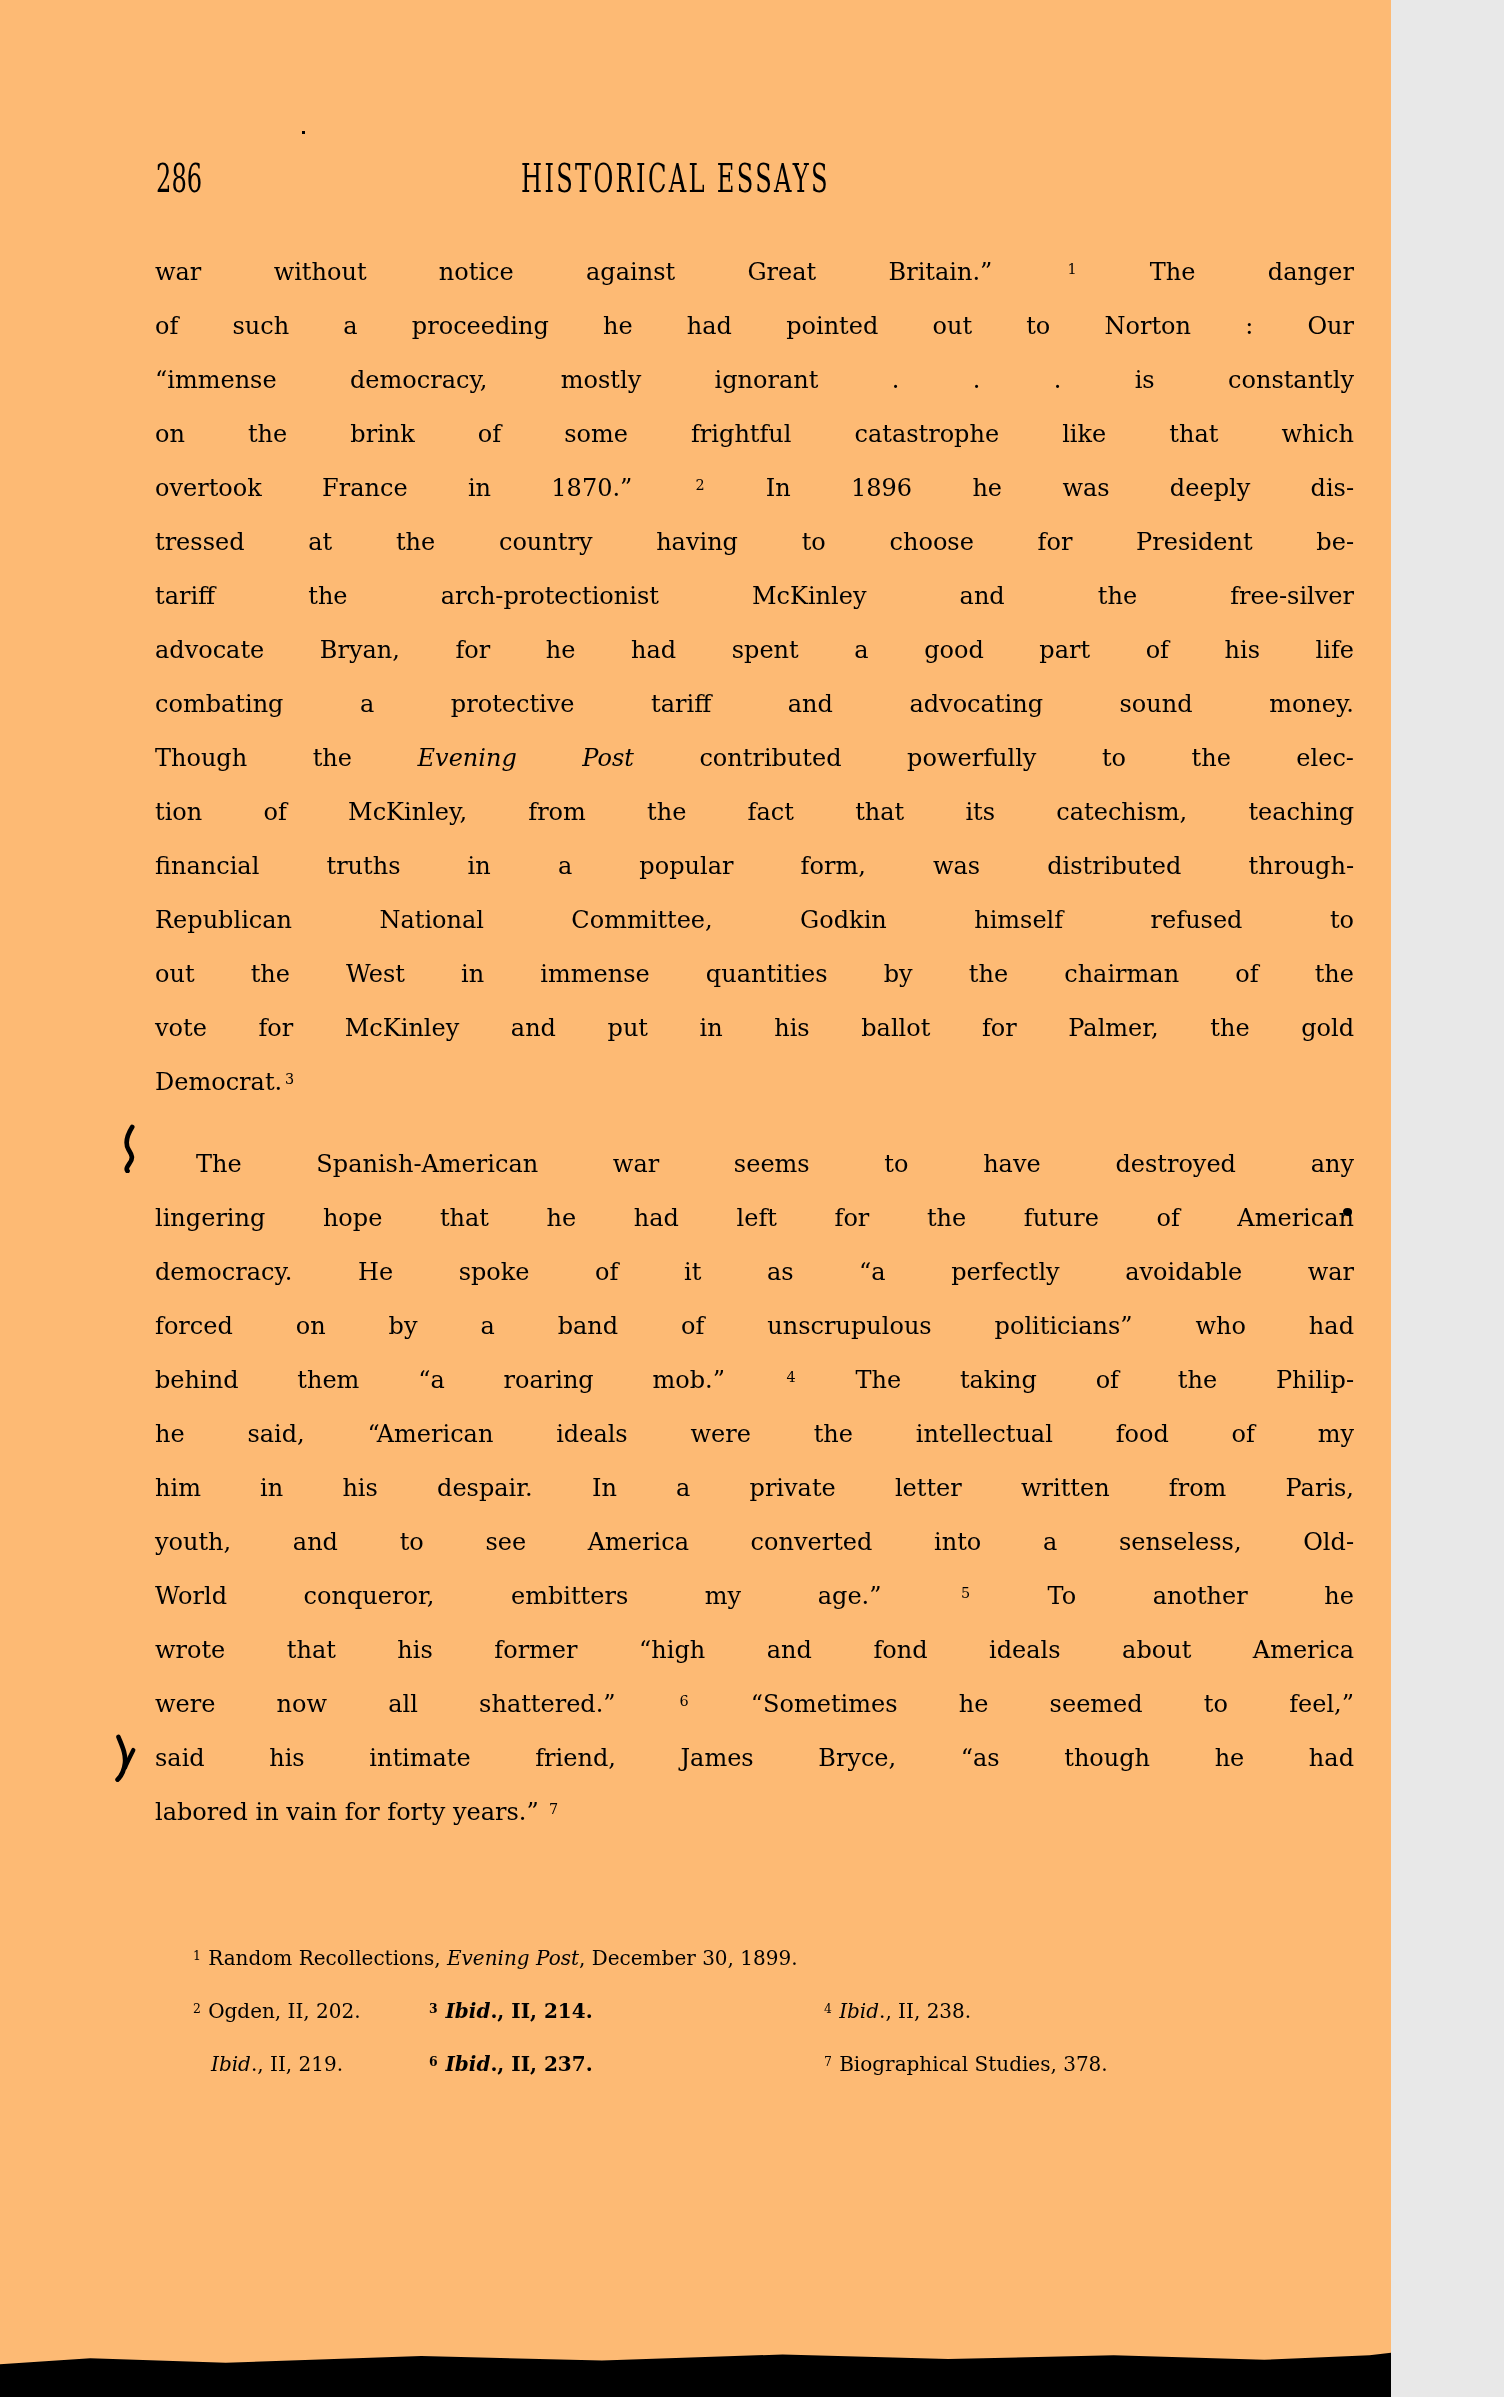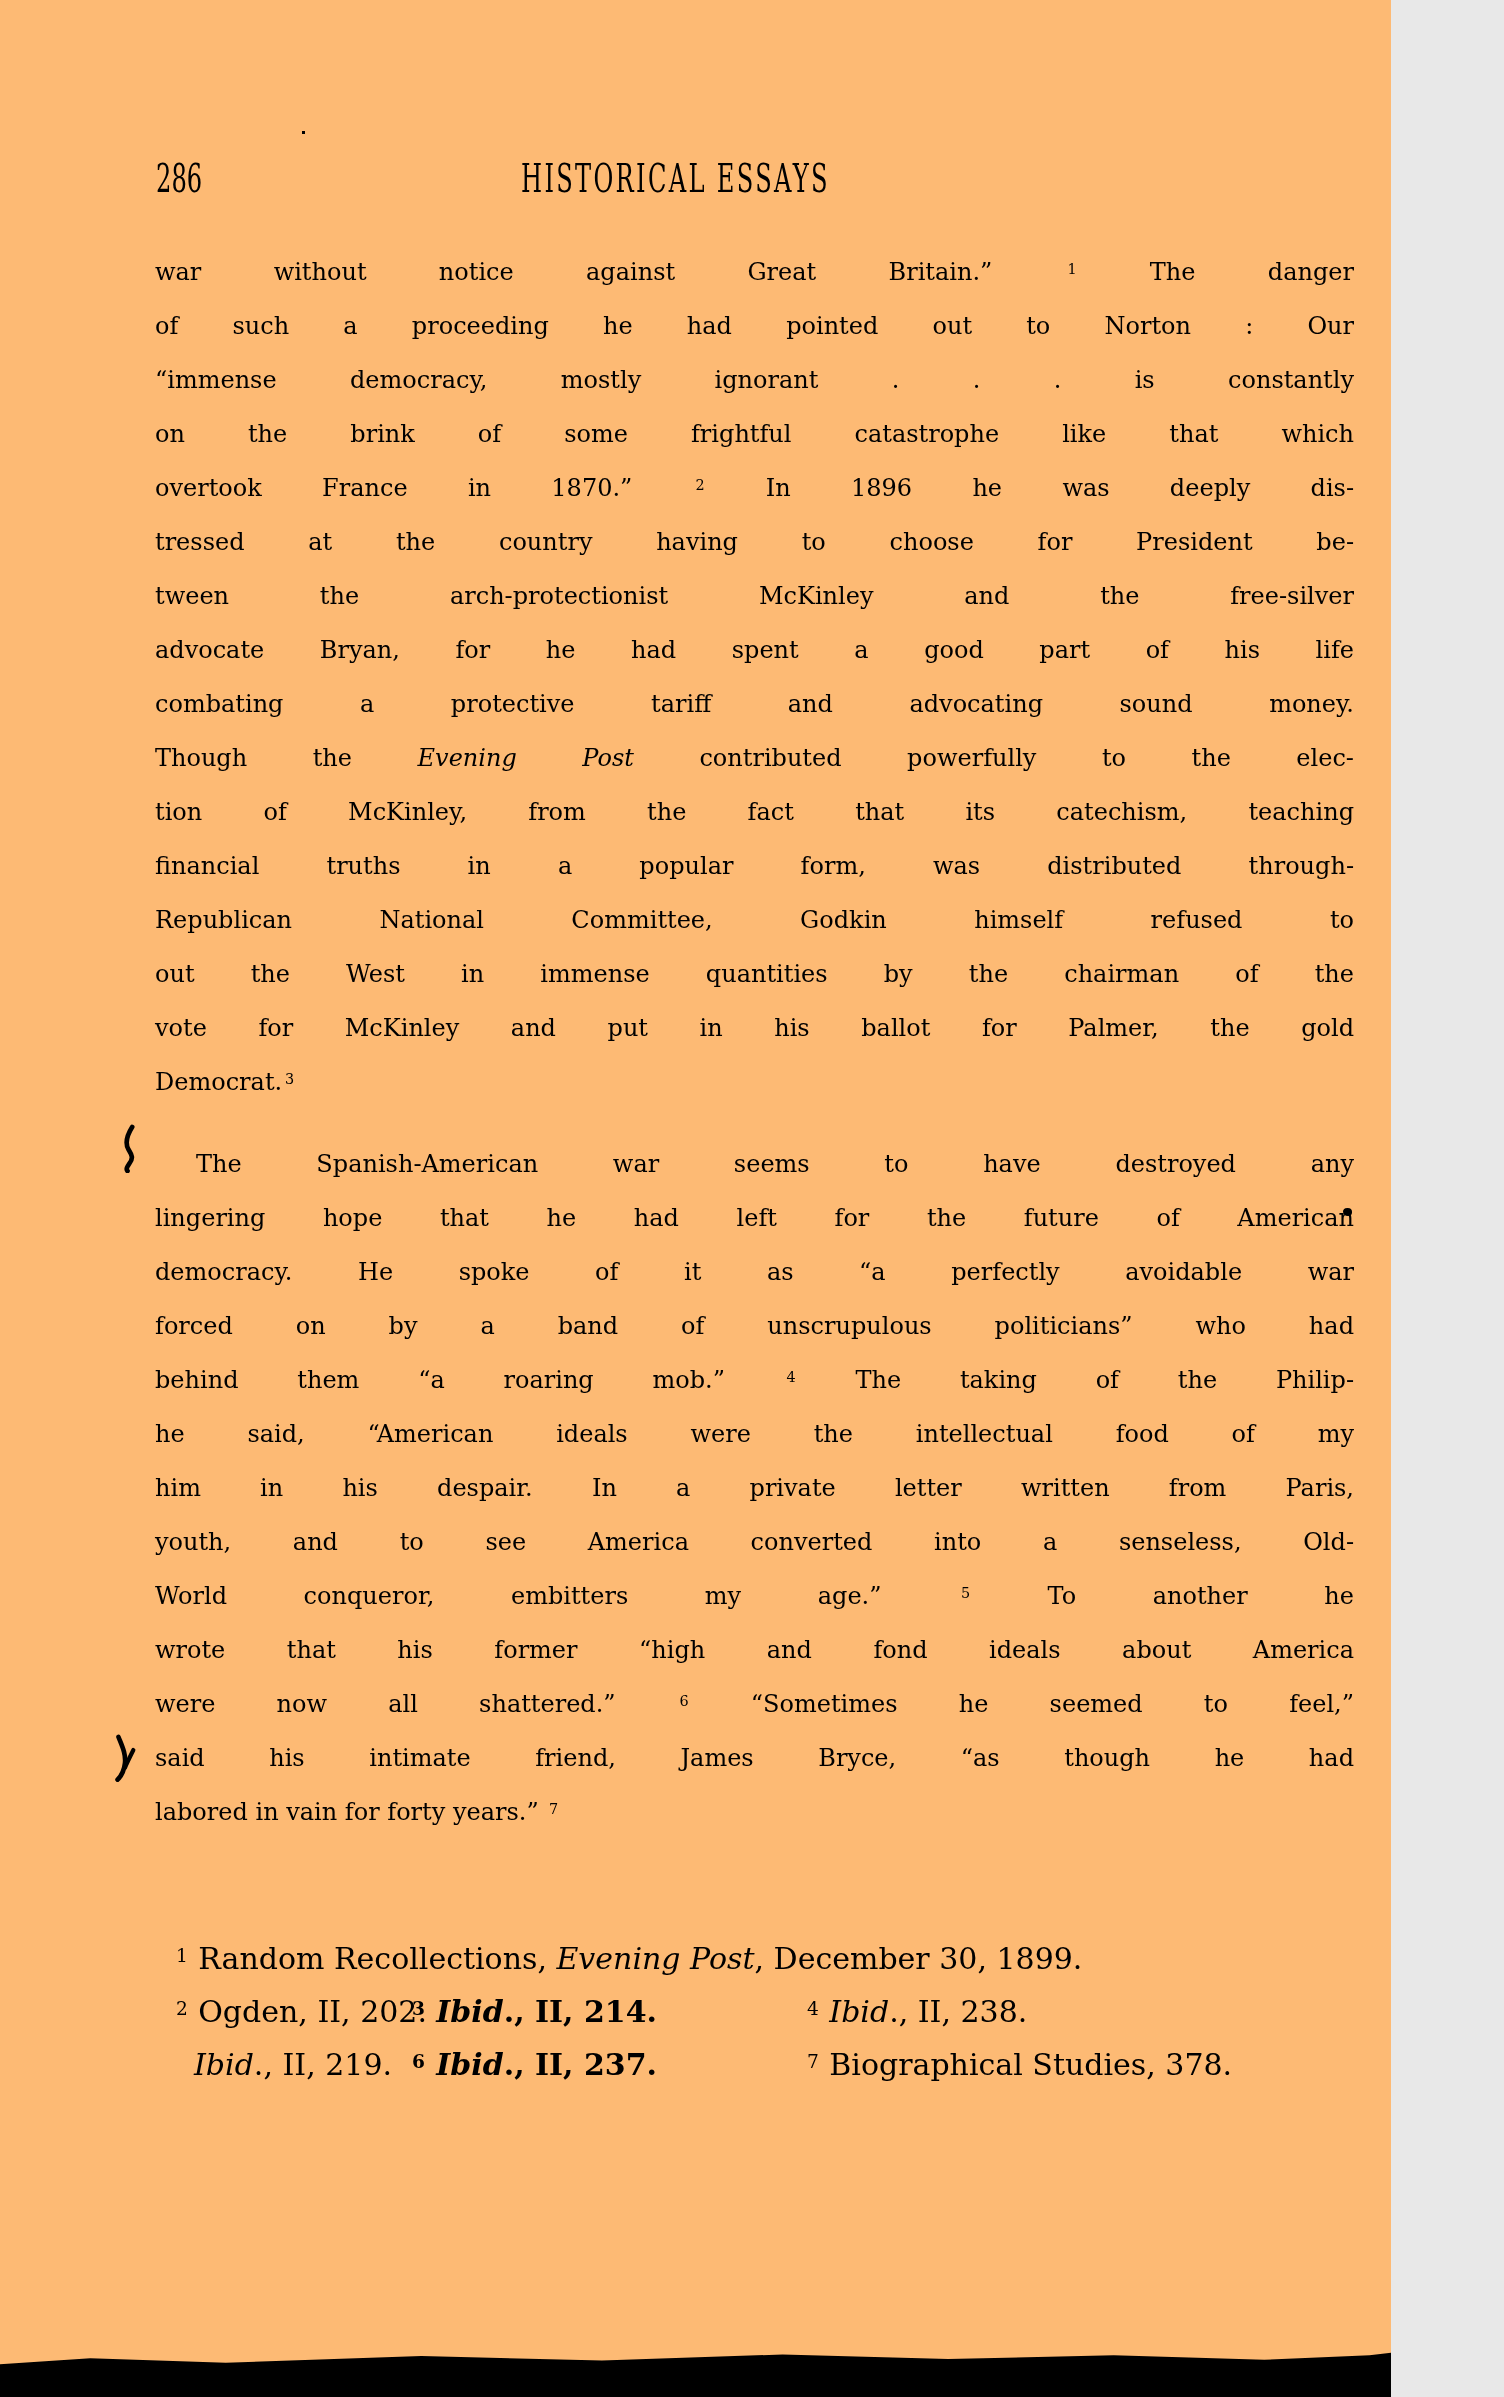--- a/index.html
+++ b/index.html
@@ -38,22 +38,22 @@
   .line.indent{text-indent:41px;}
   .para+.para{margin-top:28px;}
   sup.ref{
     font-size:0.60em;line-height:0;
     position:relative;top:-0.45em;
     vertical-align:baseline;margin-left:2.8px;margin-right:0.9px;
   }
   i{font-style:italic;}
   
   .footnotes{
-    position:absolute;left:140px;top:1932px;width:1209px;
-    font-size:30px;
+    position:absolute;left:157px;top:1932px;width:1209px;
+    font-size:20px;
   }
   .fn-line1{height:53px;line-height:53px;text-indent:36px;white-space:nowrap;}
   .fn-row{position:relative;height:53px;line-height:53px;}
   .fn-col{position:absolute;top:0;white-space:nowrap;}
   .fn-row .c0{left:36px;}
   .fn-row .c1{left:272px;font-weight:bold;}
   .fn-row .c2{left:667px;}
   .fn-row.row3 .c0{left:54px;}
   .footnotes sup.ref{font-size:0.62em;top:-0.38em;margin-left:0;}
   
@@ -83,21 +83,21 @@
   <div class="header-title">HISTORICAL ESSAYS</div>
 
   <div class="body-text" id="body-text">
       <div class="para">
         <div class="line"><span>war without notice against Great Britain.” </span><sup class="ref">1</sup><span> The danger</span></div>
         <div class="line"><span>of such a proceeding he had pointed out to Norton : Our</span></div>
         <div class="line"><span>“immense democracy, mostly ignorant . . . is constantly</span></div>
         <div class="line"><span>on the brink of some frightful catastrophe like that which</span></div>
         <div class="line"><span>overtook France in 1870.” </span><sup class="ref">2</sup><span> In 1896 he was deeply dis-</span></div>
         <div class="line"><span>tressed at the country having to choose for President be-</span></div>
-        <div class="line"><span>tween the arch-protectionist McKinley and the free-silver</span></div>
+        <div class="line"><span>tariff the arch-protectionist McKinley and the free-silver</span></div>
         <div class="line"><span>advocate Bryan, for he had spent a good part of his life</span></div>
         <div class="line"><span>combating a protective tariff and advocating sound money.</span></div>
         <div class="line"><span>Though the </span><i>Evening Post</i><span> contributed powerfully to the elec-</span></div>
         <div class="line"><span>tion of McKinley, from the fact that its catechism, teaching</span></div>
         <div class="line"><span>financial truths in a popular form, was distributed through-</span></div>
         <div class="line"><span>Republican National Committee, Godkin himself refused to</span></div>
         <div class="line"><span>out the West in immense quantities by the chairman of the</span></div>
         <div class="line"><span>vote for McKinley and put in his ballot for Palmer, the gold</span></div>
         <div class="line last"><span>Democrat.</span><sup class="ref">3</sup></div>
       </div>

